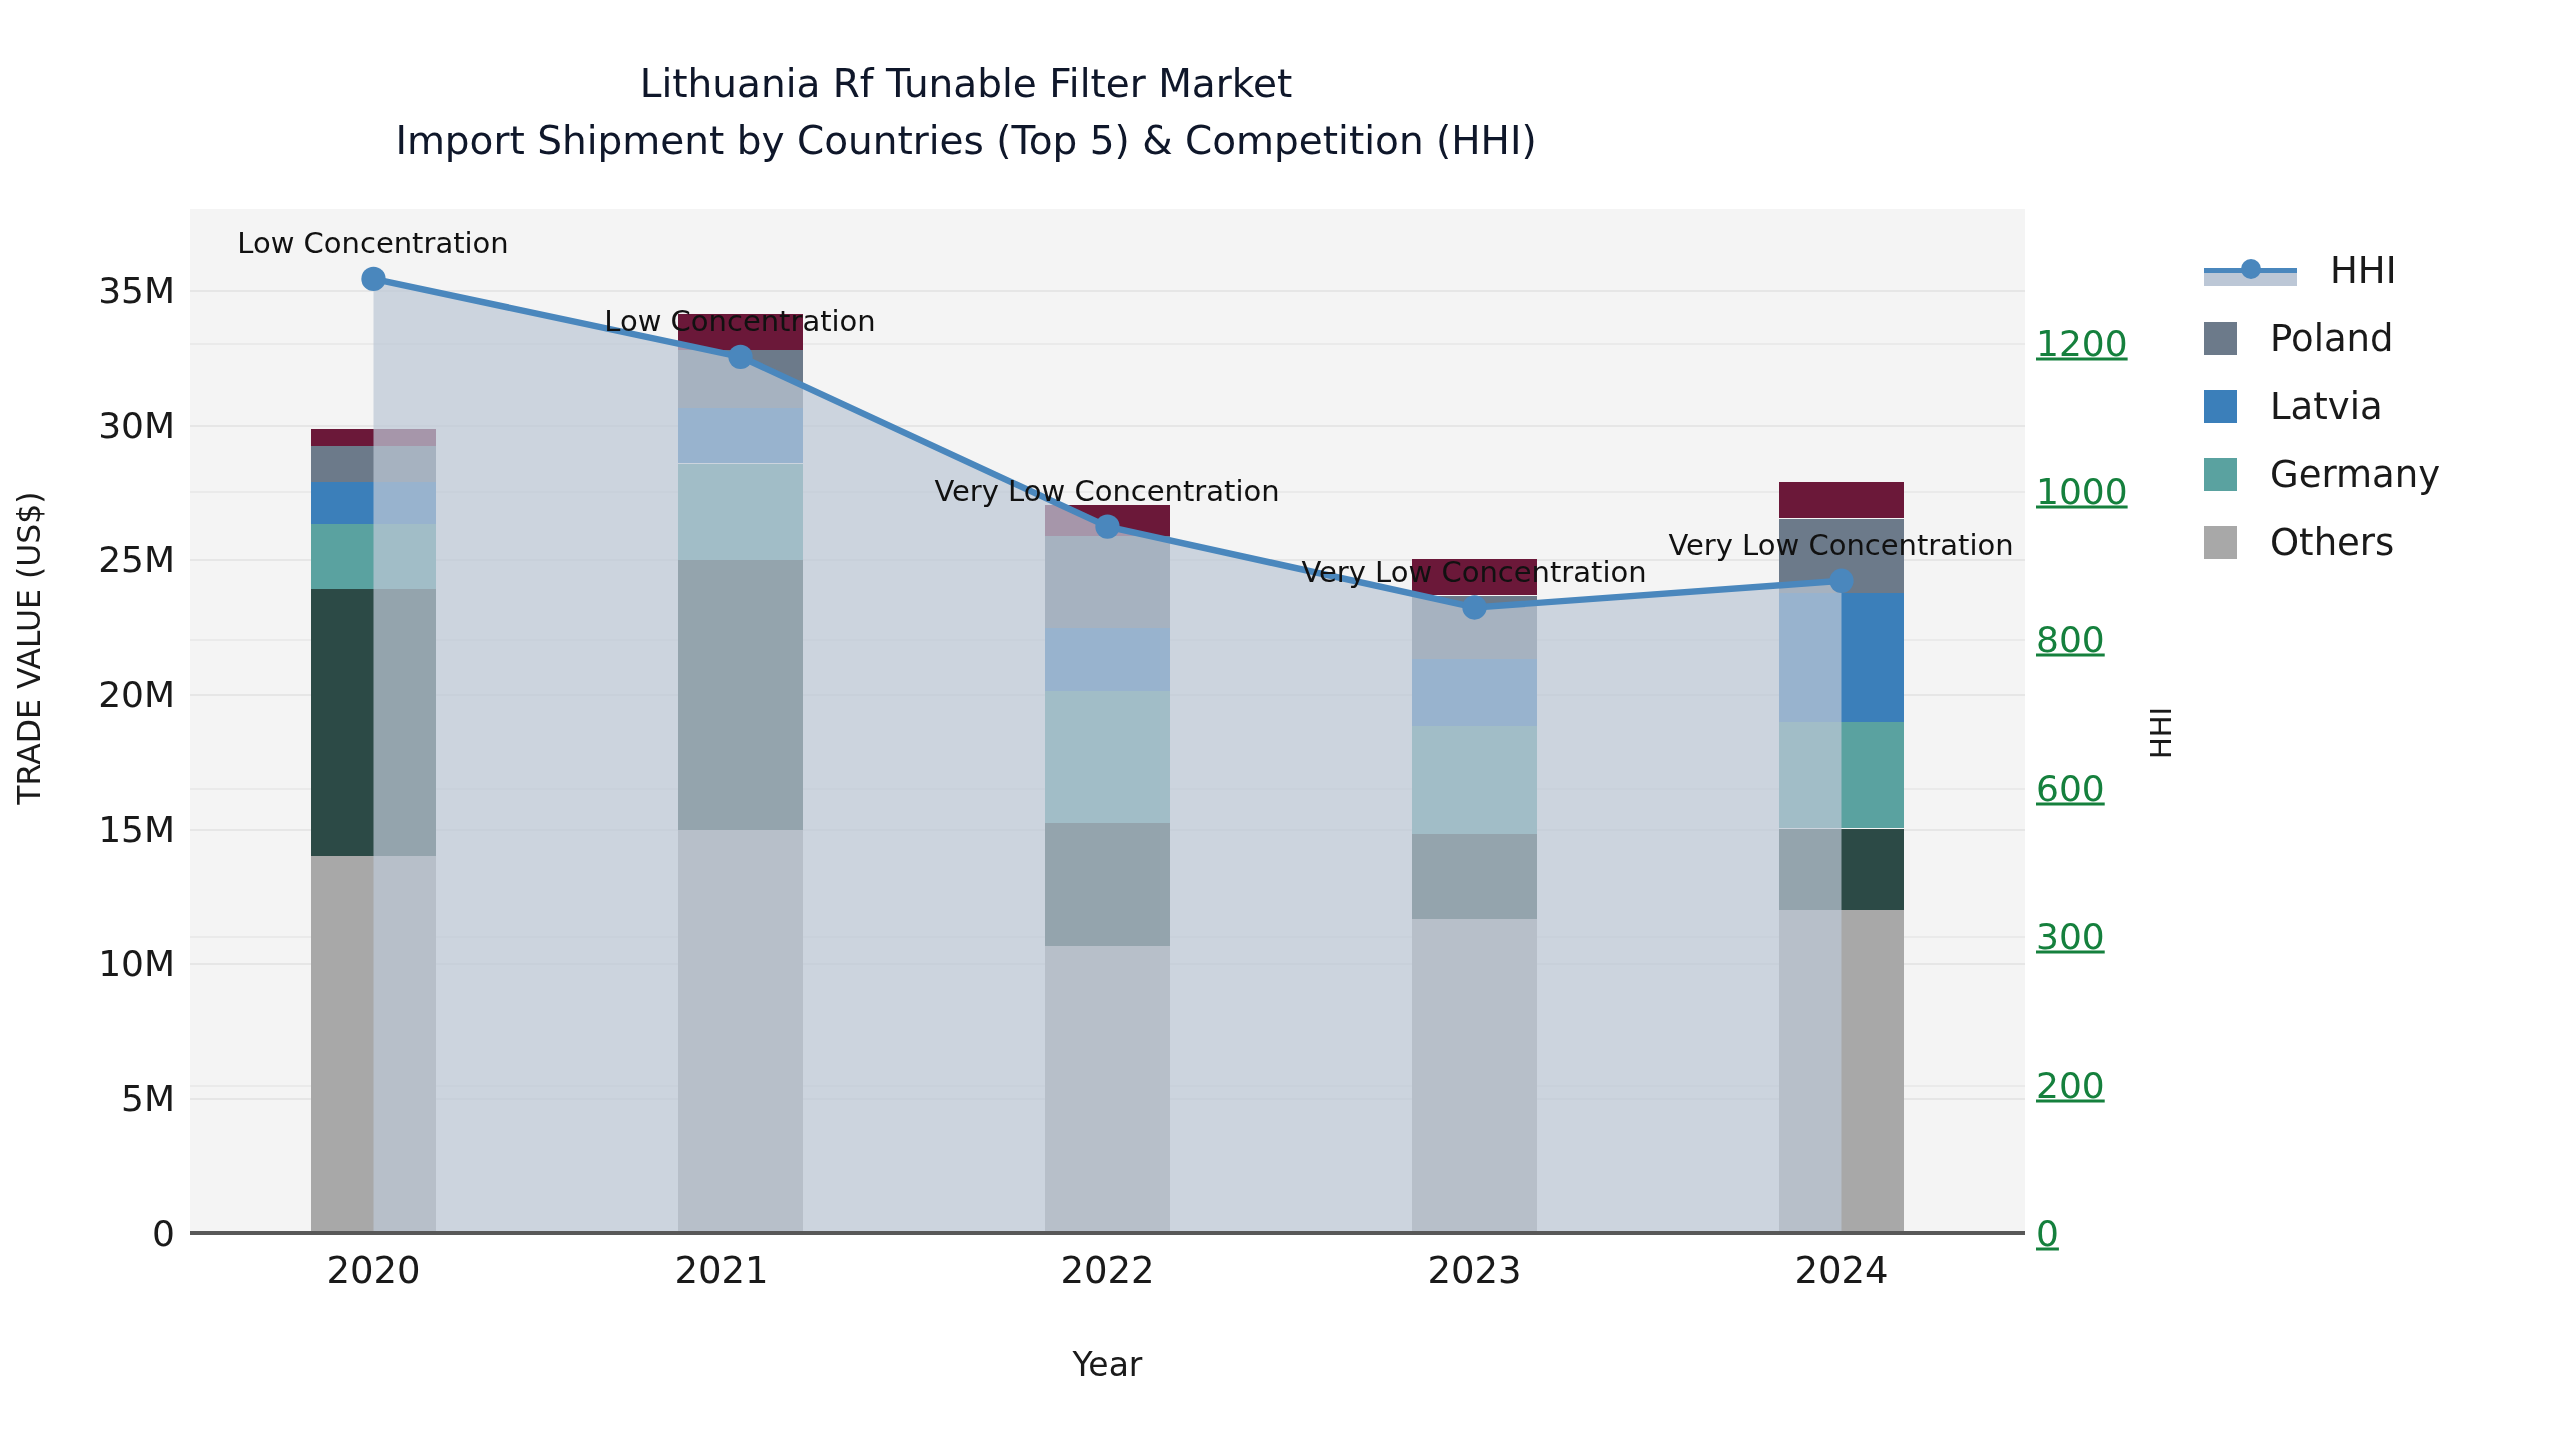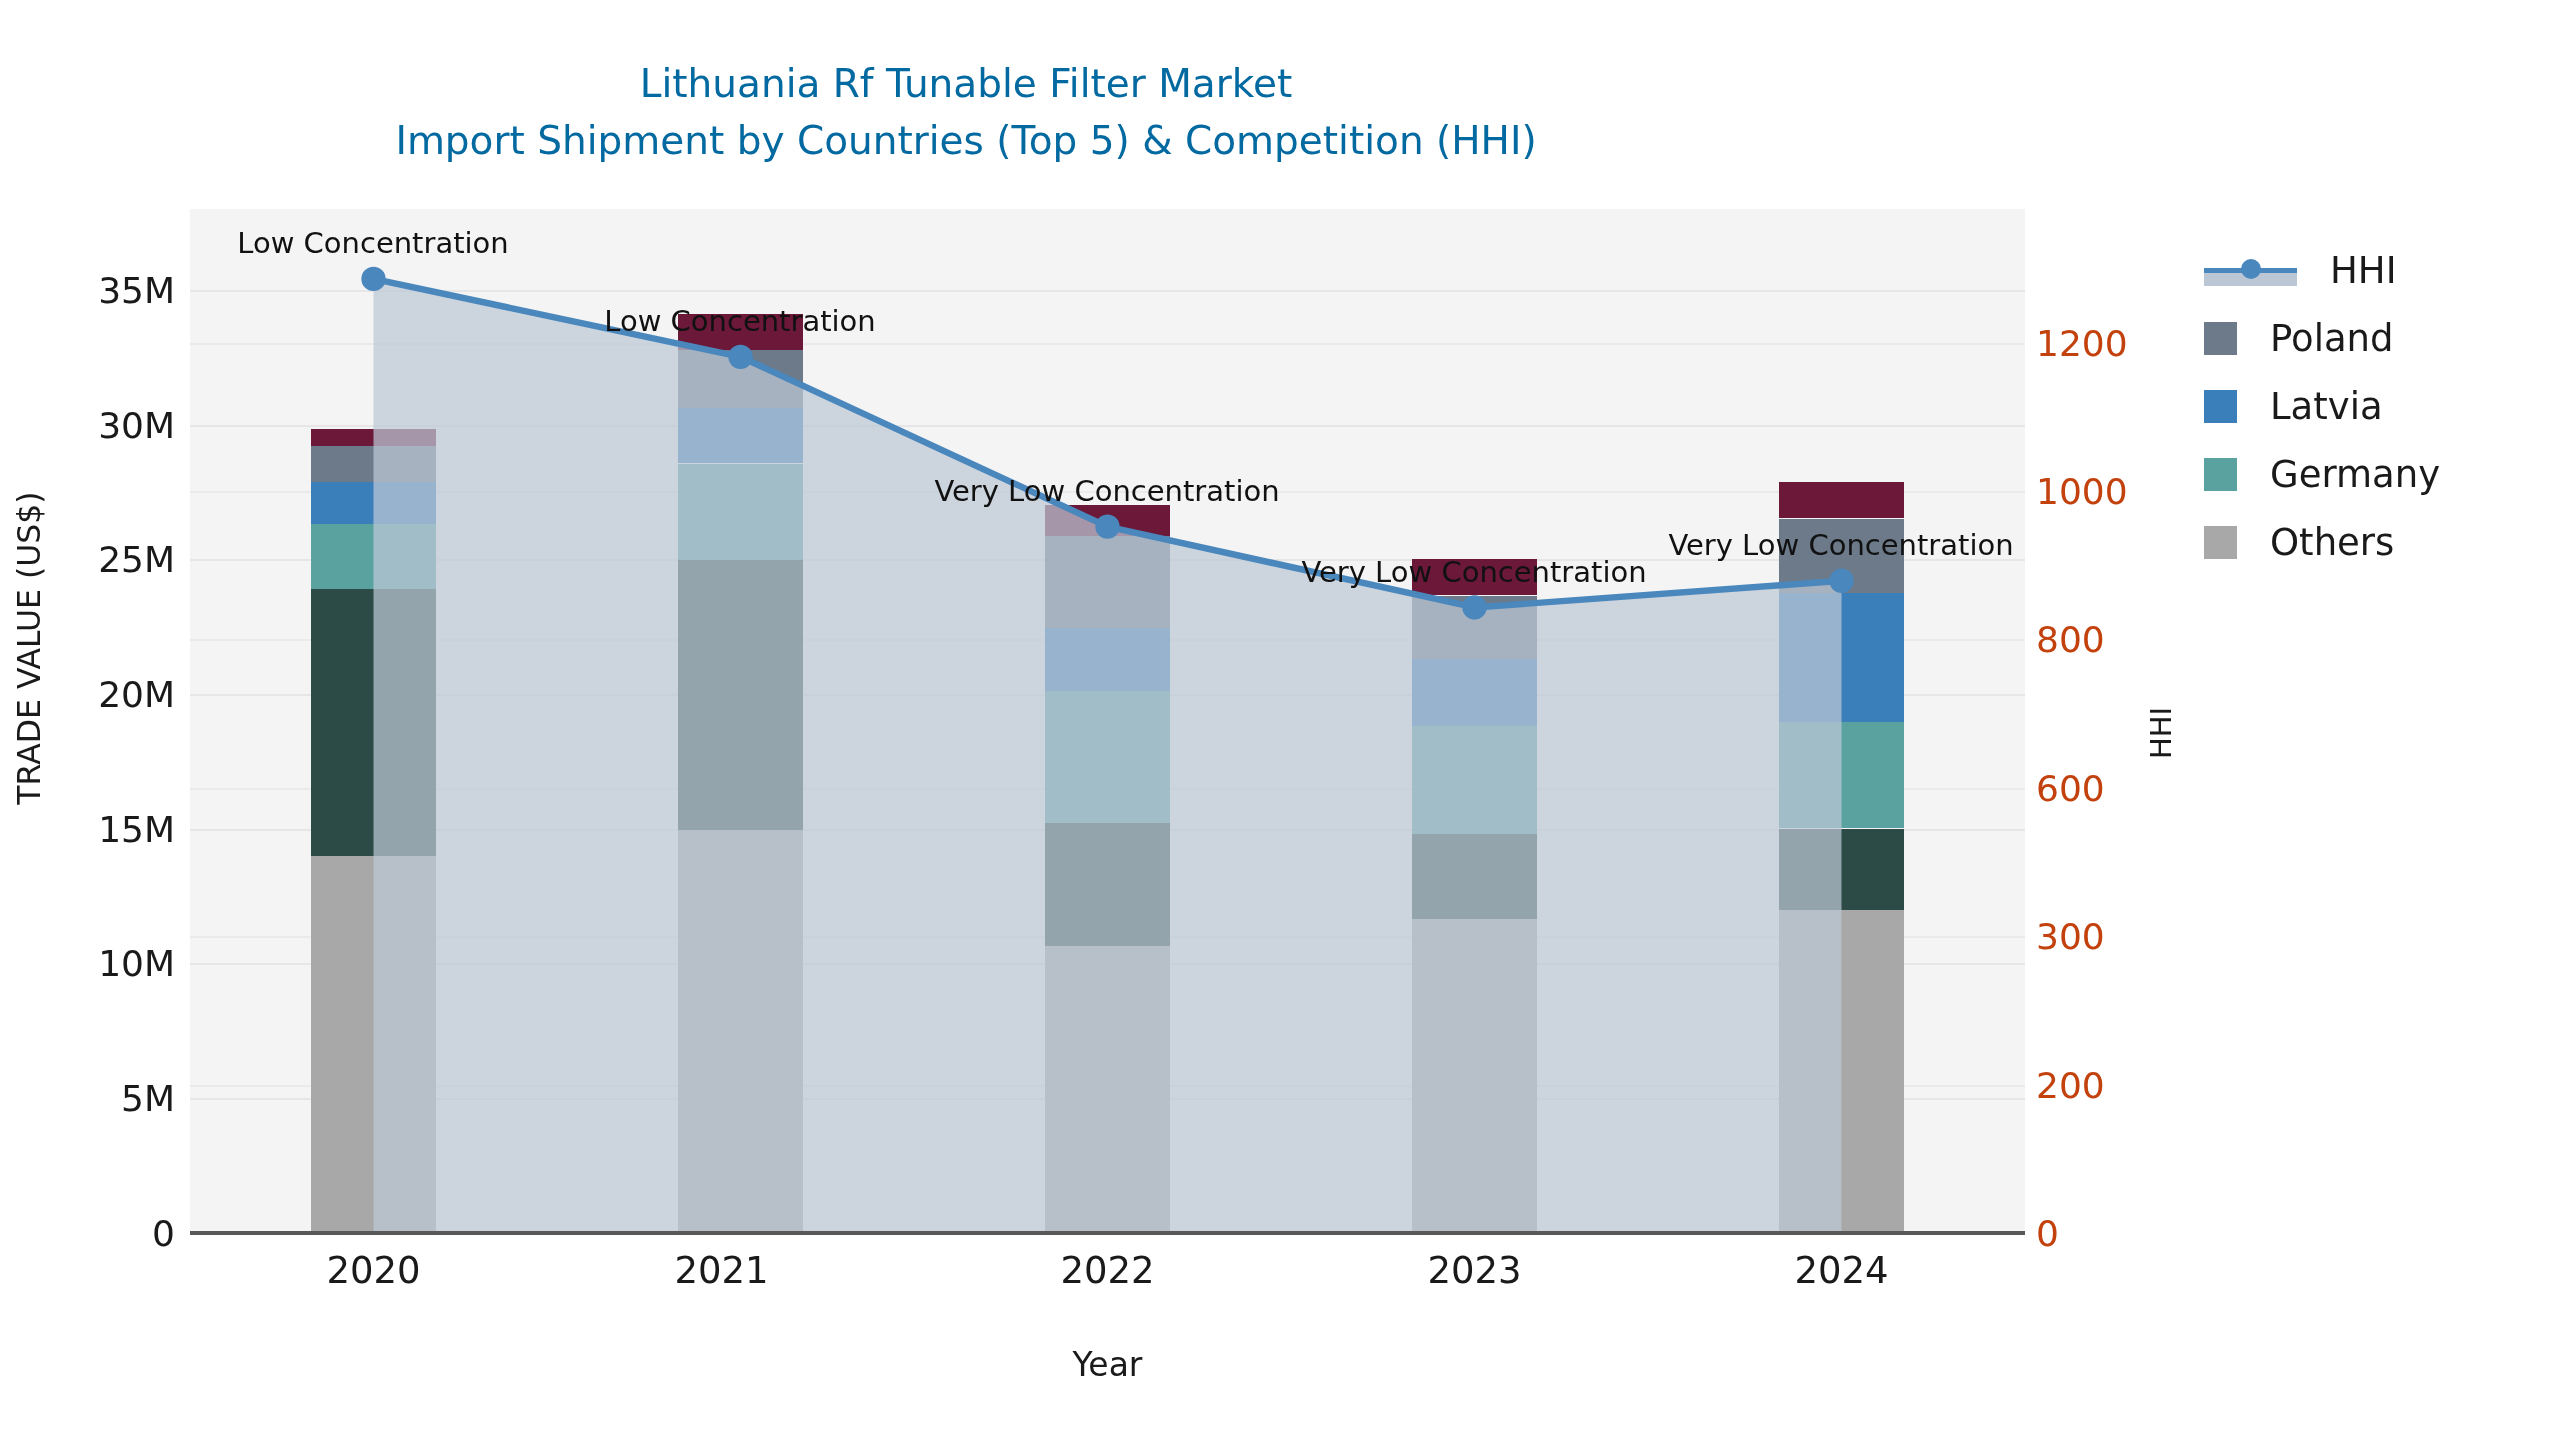--- a/index.html
+++ b/index.html
@@ -1,33 +1,33 @@
 <!DOCTYPE html>
 <html style="font-size:11.4px"><head>
 <meta charset="utf-8">
 <style>
   html,body{margin:0;padding:0;background:#ffffff;}
   body{width:2576px;height:1449px;font-family:"DejaVu Sans","Liberation Sans",sans-serif;overflow:hidden;}
   #root{position:relative;width:2576px;height:1449px;background:#ffffff;}
 
   
   .title-block{position:absolute;left:0;top:56px;width:1932px;text-align:center;}
-  .title-line{font-size:39px;color:#0369a1;line-height:1.45;font-weight:400;}
+  .title-line{font-size:39px;color:#0f172a;line-height:1.45;font-weight:400;}
 
   
   .plot-bg{position:absolute;left:190px;top:209px;width:1835px;height:1024px;background:#f4f4f4;}
   .grid-line{position:absolute;left:0;width:100%;height:2.1px;background:#e6e6e6;}
   .grid-line.right{background:#eaeaea;}
   .axis-baseline{position:absolute;left:190px;top:1231px;width:1835px;height:3.6px;background:#585858;}
 
   
   .ytick-l{position:absolute;right:0;width:179px;text-align:right;font-size:36px;color:#1a1a1a;transform:translateY(-50%);}
   .ytick-l-wrap{position:absolute;left:0;top:0;width:175px;height:1449px;}
   .ytick-r-wrap{position:absolute;left:2036px;top:0;width:186px;height:1449px;}
-  .ytick-r{position:absolute;left:0;width:179px;text-align:left;font-size:36px;color:#c2410c;transform:translateY(-50%);}
+  .ytick-r{position:absolute;left:0;width:179px;text-align:left;font-size:36px;color:#15803d;transform:translateY(-50%);text-decoration:underline;}
   .xtick{position:absolute;top:1249px;width:215px;text-align:center;font-size:37px;color:#1a1a1a;}
 
   .ylabel-left{position:absolute;left:-222px;top:630px;width:501px;text-align:center;font-size:31.5px;color:#1a1a1a;transform:rotate(-90deg);transform-origin:center center;}
   .ylabel-right{position:absolute;left:2018px;top:716px;width:286px;text-align:center;font-size:29px;color:#1a1a1a;transform:rotate(-90deg);transform-origin:center center;}
   .xlabel{position:absolute;left:190px;top:1345px;width:1835px;text-align:center;font-size:33px;color:#1a1a1a;}
 
   
   .bar-group{position:absolute;bottom:0;}
   .seg{position:absolute;left:0;width:100%;}
 

